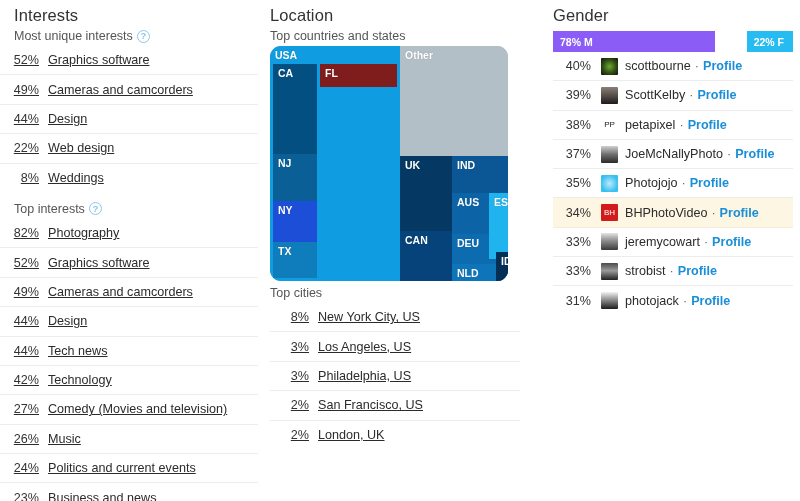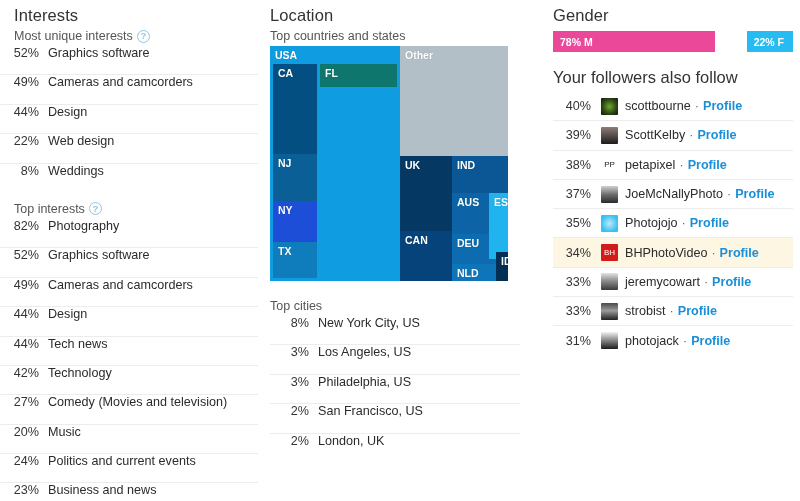--- a/index.html
+++ b/index.html
@@ -49,24 +49,26 @@
     line-height: 1;
     font-weight: bold;
     cursor: pointer;
     box-sizing: border-box;
   }
 
   
   .pct-list { list-style: none; margin: 0; padding: 0; }
   .pct-row {
     display: flex;
+    align-items: center;
     height: 28.4px;
     border-bottom: 1px solid #ececec;
     font-size: 12.6px;
     color: #2b2b2b;
+    text-decoration: underline;
   }
   .pct-row:last-child { border-bottom: none; }
   .pct-val {
     width: 50px;
     text-align: right;
     padding-right: 9px;
     color: #333333;
     flex: none;
     box-sizing: border-box;
   }
@@ -78,20 +80,21 @@
   .list-cities .pct-val { width: 48px; }
 
   
   .treemap {
     position: relative;
     width: 238px;
     height: 235px;
     margin-left: 0;
     background: #b3bfc7;
     overflow: hidden;
+    border-radius: 11px;
   }
   .tile {
     position: absolute;
     box-sizing: border-box;
     color: #ffffff;
     font-size: 10.5px;
     font-weight: bold;
     overflow: hidden;
     white-space: nowrap;
   }
@@ -212,21 +215,21 @@
         </li>
         <li class="pct-row">
           <span class="pct-val">42%</span>
           <span class="pct-label">Technology</span>
         </li>
         <li class="pct-row">
           <span class="pct-val">27%</span>
           <span class="pct-label">Comedy (Movies and television)</span>
         </li>
         <li class="pct-row">
-          <span class="pct-val">20%</span>
+          <span class="pct-val">26%</span>
           <span class="pct-label">Music</span>
         </li>
         <li class="pct-row">
           <span class="pct-val">24%</span>
           <span class="pct-label">Politics and current events</span>
         </li>
         <li class="pct-row">
           <span class="pct-val">23%</span>
           <span class="pct-label">Business and news</span>
         </li>
@@ -246,21 +249,21 @@
         </div>
         <div class="tile" style="left: 3px; top: 108px; width: 44px; height: 124px; background: rgb(10, 95, 150);">
           <span>NJ</span>
         </div>
         <div class="tile" style="left: 3px; top: 155px; width: 44px; height: 77px; background: #1d4ed8;">
           <span>NY</span>
         </div>
         <div class="tile" style="left: 3px; top: 196px; width: 44px; height: 36px; background: rgb(15, 124, 188);">
           <span>TX</span>
         </div>
-        <div class="tile" style="left: 50px; top: 18px; width: 77px; height: 23px; background: #0f766e;">
+        <div class="tile" style="left: 50px; top: 18px; width: 77px; height: 23px; background: #7f1d1d;">
           <span>FL</span>
         </div>
         <div class="tile" style="left: 130px; top: 0px; width: 108px; height: 235px; background: rgb(179, 191, 199);">
           <span>Other</span>
         </div>
         <div class="tile" style="left: 130px; top: 110px; width: 52px; height: 156px; background: rgb(5, 57, 99);">
           <span>UK</span>
         </div>
         <div class="tile" style="left: 130px; top: 185px; width: 52px; height: 50px; background: rgb(6, 67, 122);">
           <span>CAN</span>
@@ -278,21 +281,21 @@
           <span>NLD</span>
         </div>
         <div class="tile" style="left: 219px; top: 147px; width: 19px; height: 66px; background: rgb(31, 180, 238);">
           <span>ESP</span>
         </div>
         <div class="tile" style="left: 226px; top: 206px; width: 12px; height: 29px; background: rgb(4, 47, 85);">
           <span>IDN</span>
         </div>
       </div>
 
-    <div class="sub-title nopad" style="padding-top:18px;">Top cities</div>
+    <div class="sub-title nopad" style="padding-top:5px;">Top cities</div>
     <ul class="pct-list list-cities" id="cities-list">
         <li class="pct-row">
           <span class="pct-val">8%</span>
           <span class="pct-label">New York City, US</span>
         </li>
         <li class="pct-row">
           <span class="pct-val">3%</span>
           <span class="pct-label">Los Angeles, US</span>
         </li>
         <li class="pct-row">
@@ -307,25 +310,24 @@
           <span class="pct-val">2%</span>
           <span class="pct-label">London, UK</span>
         </li>
       </ul>
   </div>
 
   <div class="col-gender">
     <div class="sec-title" style="padding-left:8px;">Gender</div>
 
     <div class="gender-bar">
-      <div class="gb-seg gb-m" id="gb-m" style="width: 78%; background: #ec4899;">78% M</div>
+      <div class="gb-seg gb-m" id="gb-m" style="width: 78%; background: #8b5cf6;">78% M</div>
       <div class="gb-seg gb-f" id="gb-f" style="width: 22%; background: rgb(38, 188, 242); margin-left: 32px;">22% F</div>
     </div>
 
-    <div class="followers-title">Your followers also follow</div>
     <ul class="fw-list" id="fw-list">
         <li class="fw-row">
           <span class="fw-pct">40%</span>
           <span class="avatar" style="background: radial-gradient(circle, rgb(110, 168, 50) 0%, rgb(47, 77, 20) 55%, rgb(17, 17, 17) 100%);"></span>
           <span class="fw-name">scottbourne</span>
           <span class="fw-dot">·</span>
           <span class="fw-profile">Profile</span>
         </li>
         <li class="fw-row">
           <span class="fw-pct">39%</span>

